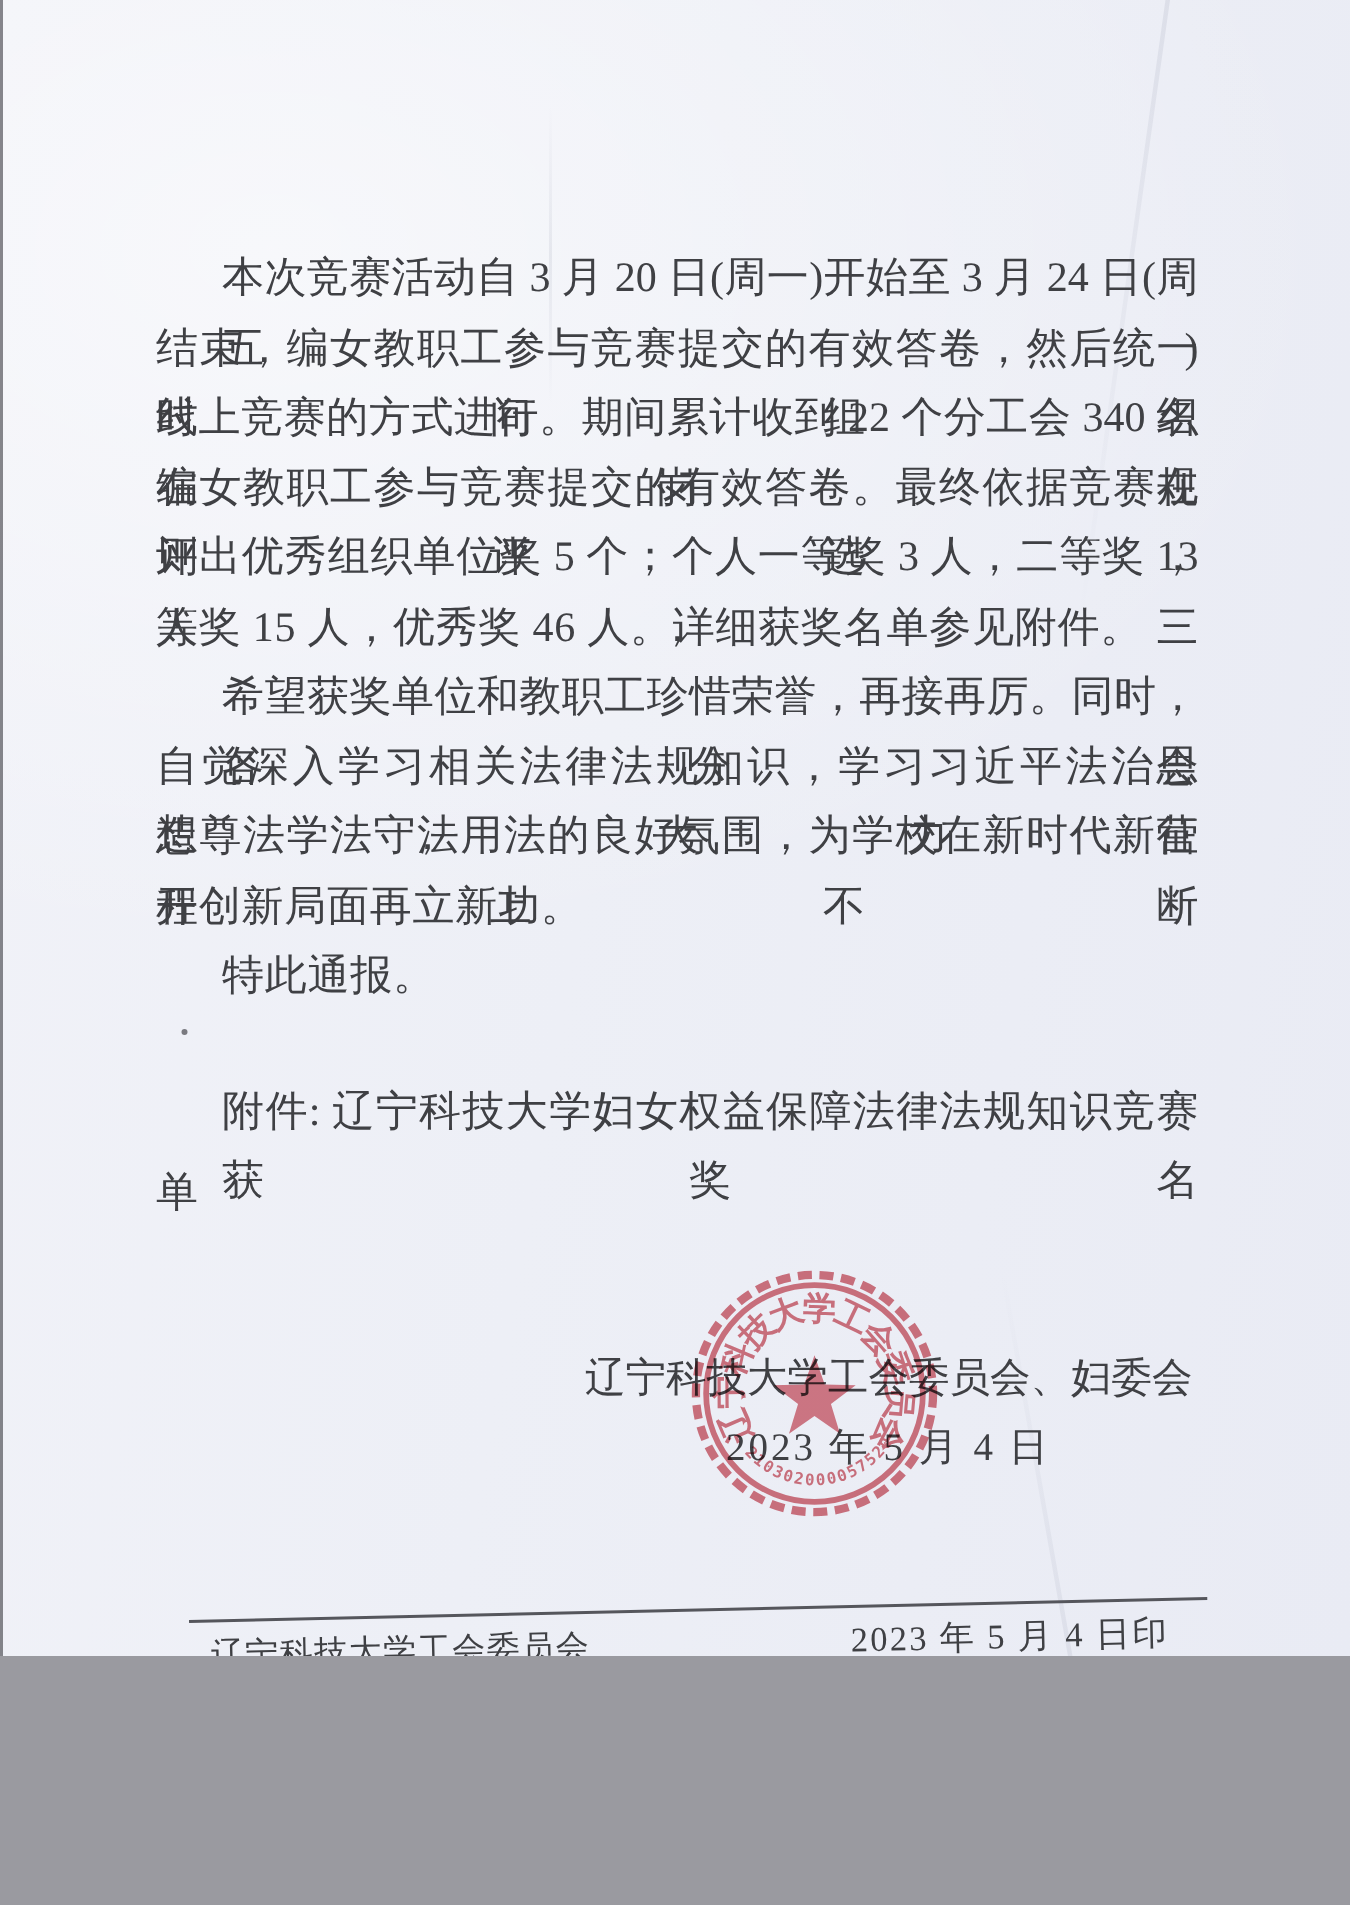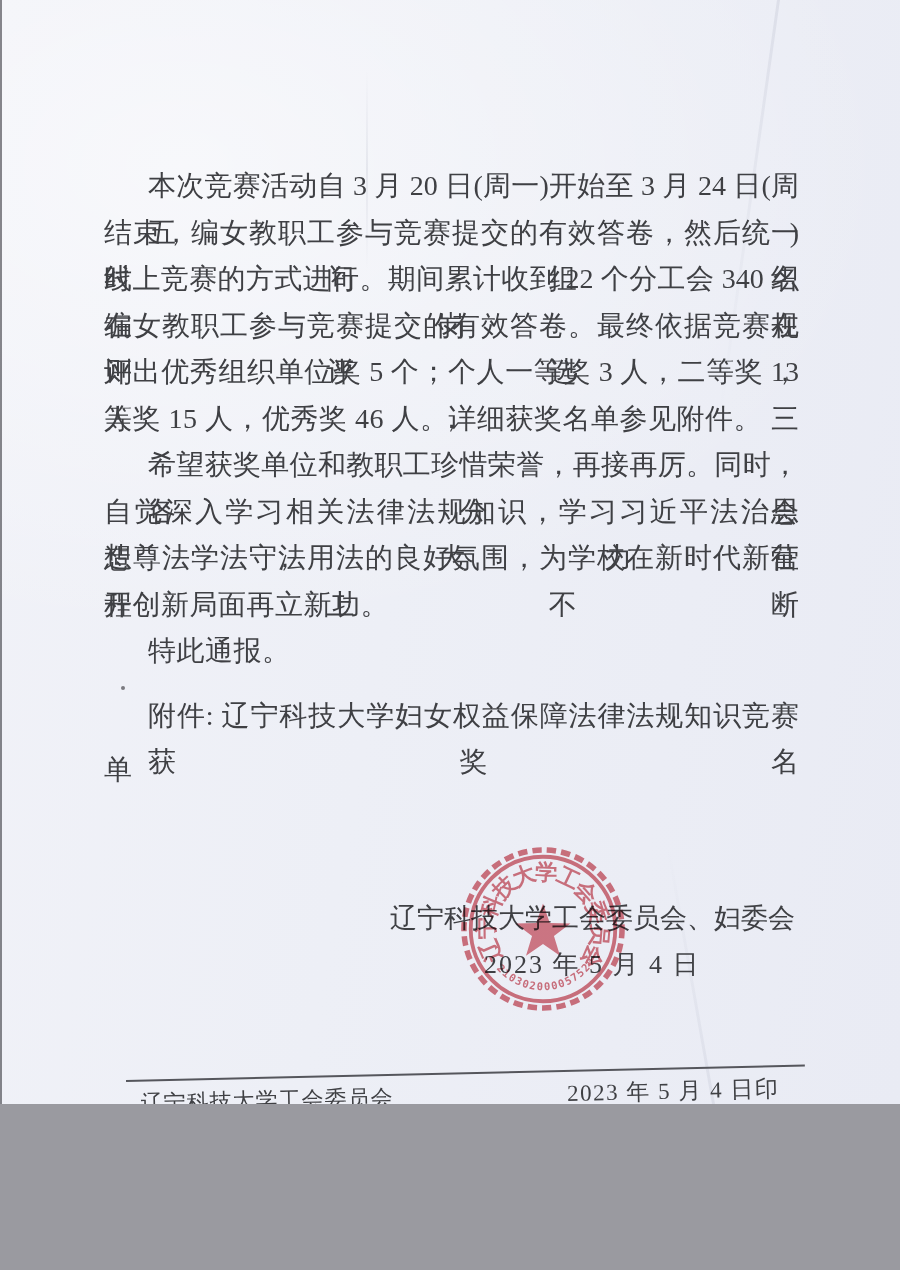--- a/index.html
+++ b/index.html
@@ -25,21 +25,21 @@
     background:linear-gradient(0deg,rgba(150,155,175,.16),rgba(150,155,175,0));}
 
   .body-text{
     position:absolute;left:104px;top:163px;width:695px;
     font-size:28px;line-height:46.5px;
     letter-spacing:.5px;
   }
   .line{height:46.5px;white-space:nowrap;}
   .line.j{white-space:normal;text-align:justify;text-align-last:justify;letter-spacing:0;}
   .line.ind{padding-left:44px;}
-  .line.gap{margin-top:18px;}
+  .line.gap{margin-top:44px;}
   .line.gap2{margin-top:8px;}
 
   .stray-dot{position:absolute;left:121px;top:686px;width:4px;height:4px;border-radius:50%;
     background:#7a7a80;}
 
   .signature-org{position:absolute;left:390px;top:900px;font-size:27px;white-space:nowrap;}
   .signature-date{position:absolute;left:484px;top:947px;font-size:26px;letter-spacing:2px;white-space:nowrap;}
 
   .stamp{position:absolute;left:458px;top:844px;mix-blend-mode:multiply;opacity:.82;}
   .stamp .arc-label{font-size:26px;letter-spacing:-2.6px;font-weight:bold;

